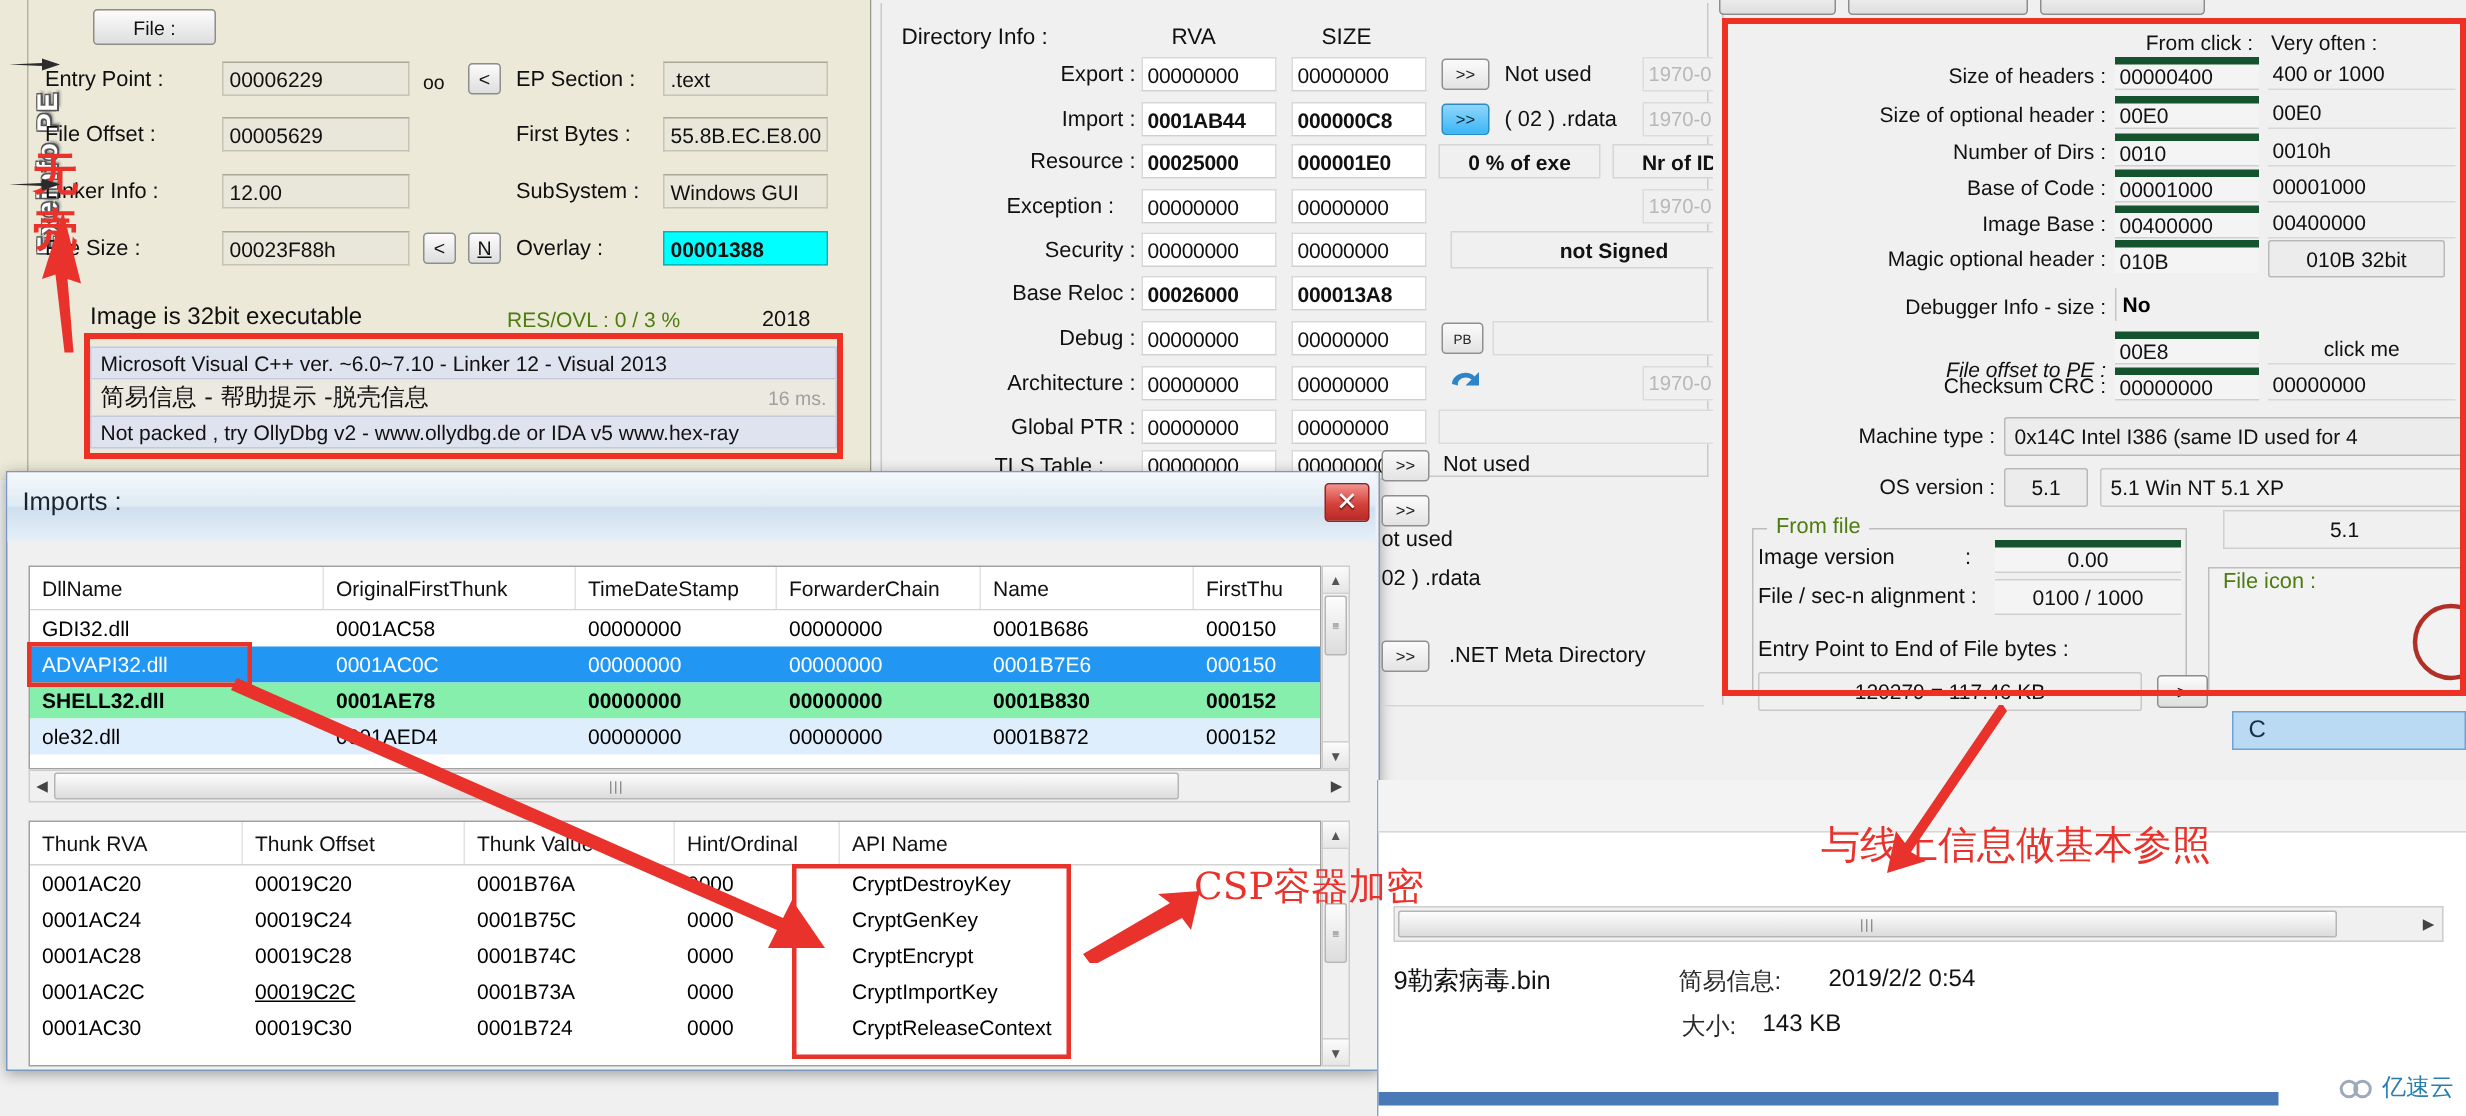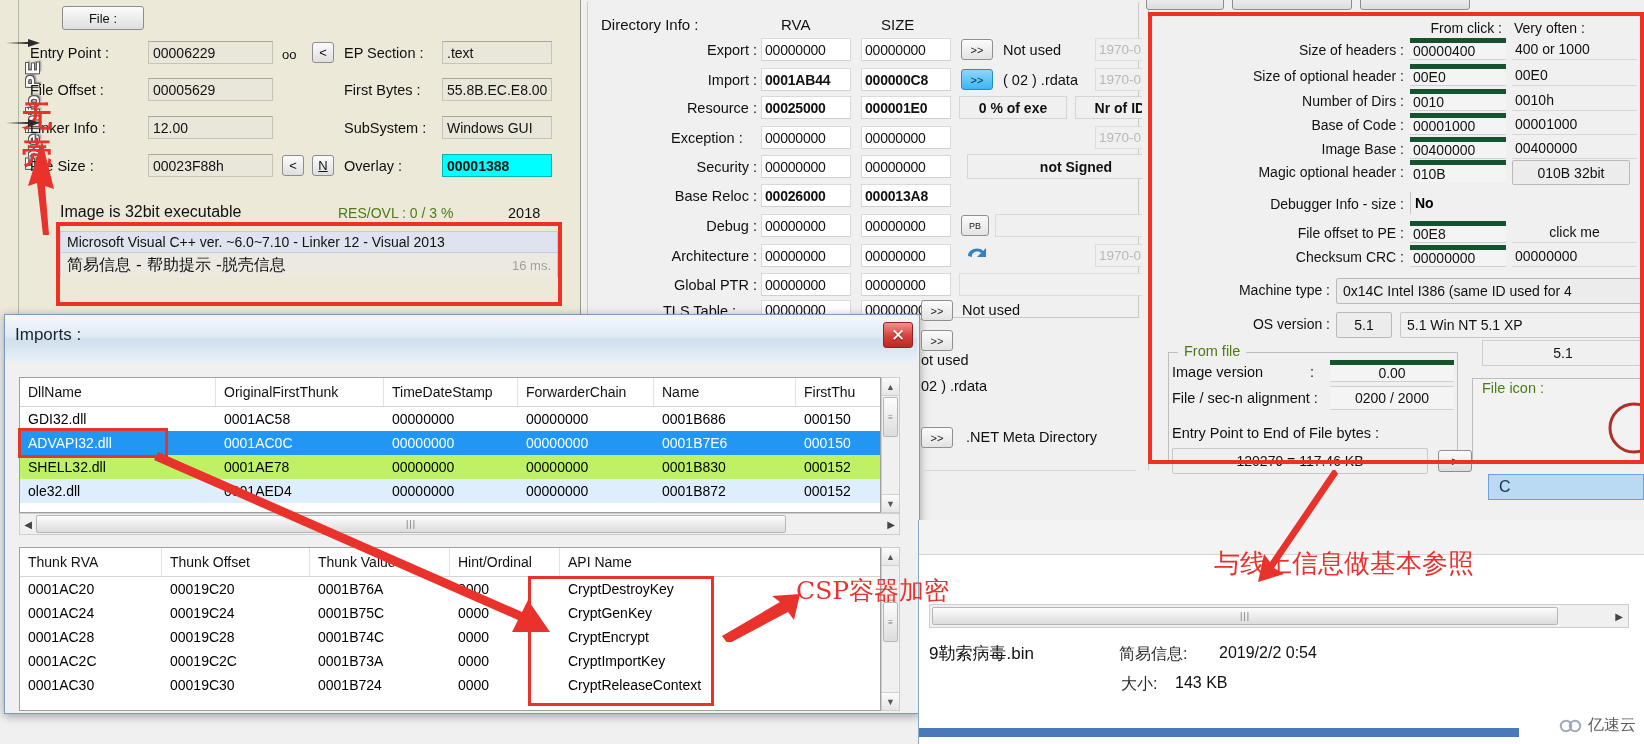--- a/index.html
+++ b/index.html
@@ -96,21 +96,21 @@
   #explorer{left:918px;top:520px;width:726px;height:224px;background:#ffffff;border-left:1px solid #8aa8c6;}
   .exp-label{font-size:16px;color:#2a2a2a;white-space:nowrap;}
   .exp-val{font-size:16px;color:#111;white-space:nowrap;}
   
   .redbox{border:4px solid #ef3124;box-sizing:border-box;pointer-events:none;}
   .redbox-thin{border:3px solid #e8332a;box-sizing:border-box;pointer-events:none;}
   .redtext{color:#e8322b;white-space:nowrap;}
   .cn-ann{font-family:"DejaVu Sans","Liberation Sans",sans-serif;}
   
   #watermark{right:8px;bottom:8px;display:flex;align-items:center;gap:5px;
-    color:#404040;font-size:16px;opacity:.85;}
+    color:#0369a1;font-size:16px;opacity:.85;}
 </style>
 </head>
 <body>
 
 <div class="abs" id="exeinfo-window">
 
   <div class="abs" id="left-panel">
     <div class="abs sidebar"></div>
     <div class="abs" id="vert-brand">Exeinfo PE</div>
 
@@ -167,20 +167,23 @@
     <div class="abs lbl" style="left:60px;top:203px;font-size:16px;">Image is 32bit executable</div>
     <div class="abs lblb" style="left:338px;top:205px;font-size:14px;">RES/OVL : 0 / 3 %</div>
     <div class="abs lbl" style="left:508px;top:205px;">2018</div>
 
     <div class="abs info-row" style="left:60px;top:231px;width:498px;height:22px;background:#dfe3ef;border:1px solid #c4cada;">
       <span>Microsoft Visual C++ ver. ~6.0~7.10 - Linker 12 - Visual 2013</span>
     </div>
     <div class="abs info-row" style="left:60px;top:253px;width:498px;height:24px;background:#ece9e0;border-left:1px solid #c4cada;border-right:1px solid #c4cada;font-size:16px;">
       <span class="cn-ann">简易信息 - 帮助提示 -脱壳信息</span>
       <span style="margin-left:auto;margin-right:6px;color:#a0a0a0;font-size:13px;">16 ms.</span>
+    </div>
+    <div class="abs info-row" style="left:60px;top:277px;width:498px;height:22px;background:#dfe3ef;border:1px solid #c4cada;">
+      <span>Not packed , try OllyDbg v2 - www.ollydbg.de or IDA v5 www.hex-ray</span>
     </div>
 
     <div class="abs redtext cn-ann" style="left:22px;top:96px;font-size:30px;font-weight:bold;">无</div>
     <div class="abs redtext cn-ann" style="left:22px;top:133px;font-size:30px;font-weight:bold;">壳</div>
 
     <svg class="abs" style="left:2px;top:32px;width:42px;height:22px;">
       <path d="M4 11 L26 10 L26 7 L38 11 L26 15 L26 12 Z" fill="#2b2b2b"></path>
     </svg>
     <svg class="abs" style="left:2px;top:112px;width:42px;height:22px;">
       <path d="M4 11 L26 10 L26 7 L38 11 L26 15 L26 12 Z" fill="#2b2b2b"></path>
@@ -385,21 +388,21 @@
       </div>
     <div class="abs sunkbox" style="left:370px;top:160px;width:118px;height:25px;justify-content:center;padding-left:0;">
         <span>010B 32bit</span>
       </div>
 
     <div class="abs rlbl" style="left:28px;top:196px;width:234px;">Debugger Info  - size :</div>
     <div class="abs" style="left:268px;top:192px;width:227px;height:22px;background:#f0f0f0;border-left:1px solid #c5c5c5;display:flex;align-items:center;padding-left:4px;box-sizing:border-box;font-size:14px;font-weight:bold;">
         <span>No</span>
       </div>
 
-    <div class="abs rlbl" style="left:40px;top:225px;width:222px;">File offset to PE :</div>
+    <div class="abs rlbl" style="left:40px;top:238px;width:222px;font-style:italic;">File offset to PE :</div>
     <div class="abs rfield" style="left:268px;top:221px;width:96px;height:22px;">
         <span>00E8</span>
       </div>
     <div class="abs rfield2" style="left:370px;top:221px;width:125px;height:22px;justify-content:center;padding-left:0;">
         <span>click me</span>
       </div>
 
     <div class="abs rlbl" style="left:40px;top:249px;width:222px;">Checksum CRC :</div>
     <div class="abs rfield" style="left:268px;top:245px;width:96px;height:22px;">
         <span>00000000</span>
@@ -423,21 +426,21 @@
 
     <div class="abs groupbox" style="left:26px;top:352px;width:290px;height:112px;"></div>
     <div class="abs lblb" style="left:36px;top:343px;background:#f0f0f0;padding:0 6px;font-size:14.5px;">From file</div>
     <div class="abs lbl" style="left:30px;top:364px;">Image version</div>
     <div class="abs lbl" style="left:168px;top:364px;">:</div>
     <div class="abs rfield" style="left:188px;top:360px;width:124px;height:22px;justify-content:center;padding-left:0;">
         <span>0.00</span>
       </div>
     <div class="abs lbl" style="left:30px;top:390px;">File / sec-n alignment :</div>
     <div class="abs rfield" style="left:188px;top:386px;width:124px;height:24px;justify-content:center;padding-left:0;border-top:1px solid #cfcfcf;">
-        <span>0200  /   2000</span>
+        <span>0100  /   1000</span>
       </div>
     <div class="abs lbl" style="left:30px;top:425px;">Entry Point to End of File bytes :</div>
     <div class="abs sunkbox" style="left:30px;top:448px;width:256px;height:26px;justify-content:center;padding-left:0;background:#f0f0f0;border-color:#c8c8c8;">
         <span>120279  =  117.46 KB</span>
       </div>
     <div class="abs btn" style="left:296px;top:450px;width:34px;height:22px;">
         <span>&gt;</span>
       </div>
 
     <div class="abs rfield2" style="left:340px;top:340px;width:162px;height:26px;justify-content:center;padding-left:0;background:#f0f0f0;border:1px solid #cfcfcf;box-sizing:border-box;">
@@ -482,21 +485,21 @@
       <div class="gc" style="width:84px;">000150</div>
     </div>
     <div class="grow sel">
       <div class="gc" style="width:196px;">ADVAPI32.dll</div>
       <div class="gc" style="width:168px;">0001AC0C</div>
       <div class="gc" style="width:134px;">00000000</div>
       <div class="gc" style="width:136px;">00000000</div>
       <div class="gc" style="width:142px;">0001B7E6</div>
       <div class="gc" style="width:84px;">000150</div>
     </div>
-    <div class="grow" style="background:#bef264;">
+    <div class="grow" style="background:#86efac;font-weight:bold;">
       <div class="gc" style="width:196px;">SHELL32.dll</div>
       <div class="gc" style="width:168px;">0001AE78</div>
       <div class="gc" style="width:134px;">00000000</div>
       <div class="gc" style="width:136px;">00000000</div>
       <div class="gc" style="width:142px;">0001B830</div>
       <div class="gc" style="width:84px;">000152</div>
     </div>
     <div class="grow" style="background:#dfeefc;">
       <div class="gc" style="width:196px;">ole32.dll</div>
       <div class="gc" style="width:168px;">0001AED4</div>
@@ -543,21 +546,21 @@
     </div>
     <div class="grow">
       <div class="gc" style="width:142px;">0001AC28</div>
       <div class="gc" style="width:148px;">00019C28</div>
       <div class="gc" style="width:140px;">0001B74C</div>
       <div class="gc" style="width:110px;">0000</div>
       <div class="gc" style="width:290px;">CryptEncrypt</div>
     </div>
     <div class="grow">
       <div class="gc" style="width:142px;">0001AC2C</div>
-      <div class="gc" style="width:148px;">00019C2C</div>
+      <div class="gc" style="width:148px;text-decoration:underline;">00019C2C</div>
       <div class="gc" style="width:140px;">0001B73A</div>
       <div class="gc" style="width:110px;">0000</div>
       <div class="gc" style="width:290px;">CryptImportKey</div>
     </div>
     <div class="grow">
       <div class="gc" style="width:142px;">0001AC30</div>
       <div class="gc" style="width:148px;">00019C30</div>
       <div class="gc" style="width:140px;">0001B724</div>
       <div class="gc" style="width:110px;">0000</div>
       <div class="gc" style="width:290px;">CryptReleaseContext</div>

